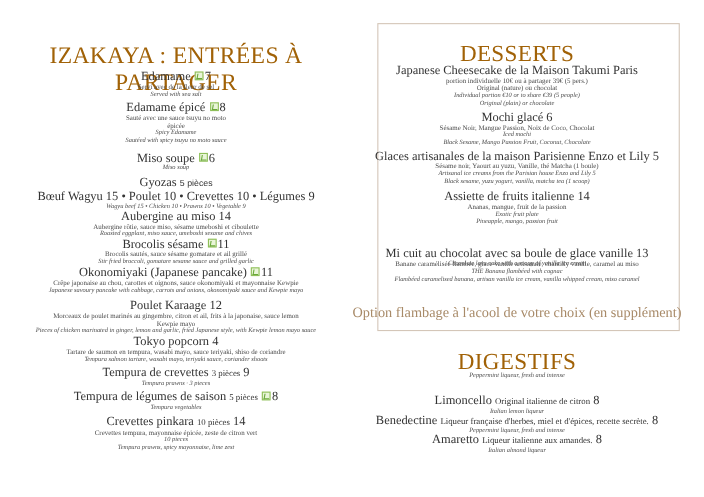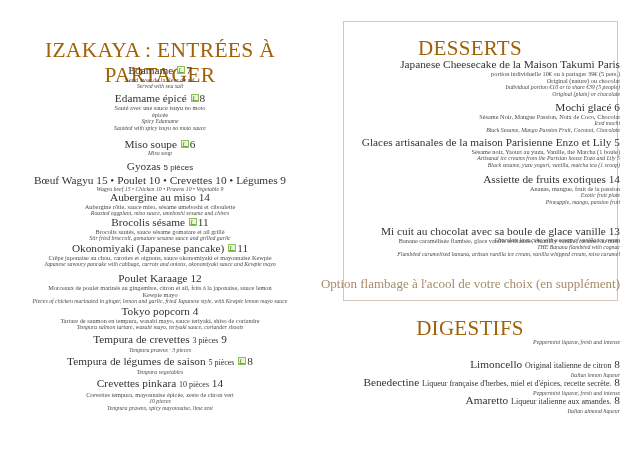--- a/index.html
+++ b/index.html
@@ -4,21 +4,21 @@
 <style>
   * { margin: 0; padding: 0; box-sizing: border-box; }
   html, body { width: 640px; height: 452px; background: #ffffff; overflow: hidden; }
   body { font-family: "DejaVu Serif", "Liberation Serif", serif; color: #3a3a3a; position: relative; }
   .page { position: absolute; top: 0; }
   .left { left: 0; width: 320px; }
   .right { left: 320px; width: 320px; }
   .heading-gold { color: #a16207; font-family: "Liberation Serif", serif; letter-spacing: 0.3px; font-weight: normal; }
   .left-title { position: absolute; top: 38px; left: 0; width: 320px; text-align: center; font-size: 21.5px; }
   .item { position: absolute; left: 0; width: 320px; text-align: center; }
-  .right .item { width: 300px; left: 0; text-align: right; }
+  .right .item { width: 300px; left: 0; }
   .name { font-family: "Liberation Serif", serif; font-size: 11.3px; color: #333; line-height: 12px; white-space: nowrap; }
   .name .small { font-size: 8px; }
   .name .sans { font-family: "Liberation Sans", sans-serif; font-size: 8px; }
   .fr { font-family: "Liberation Serif", serif; font-size: 6.3px; color: #4a4a4a; line-height: 7px; }
   .en { font-family: "Liberation Serif", serif; font-style: italic; font-size: 5.8px; color: #4a4a4a; line-height: 6.5px; }
   .vegan { display: inline-block; width: 8px; height: 8px; border: 1px solid #8fbf5a; background: #e9f5d8; position: relative; vertical-align: 0px; margin: 0 1px; }
   .vegan::before { content: ""; position: absolute; left: 1px; top: 1px; width: 4px; height: 4px; border-left: 1.2px solid #6aa83a; border-bottom: 1.2px solid #6aa83a; transform: skewX(-10deg); }
   .dessert-box { position: absolute; left: 23px; top: 21px; width: 275px; height: 280px; border: 1.5px solid #d4c6b8; }
   .desserts-title { position: absolute; top: 36px; left: 0; width: 300px; text-align: center; font-size: 21px; }
   .digestifs-title { position: absolute; top: 316px; left: 0; width: 300px; text-align: center; font-size: 21px; }
@@ -124,21 +124,21 @@
   </div>
 
   <div class="item" style="top:136px;">
     <div class="name"><span>Glaces artisanales de la maison Parisienne Enzo et Lily</span> <span>5</span></div>
     <div class="fr">Sésame noir, Yaourt au yuzu, Vanille, thé Matcha (1 boule)</div>
     <div class="en">Artisanal ice creams from the Parisian house Enzo and Lily 5</div>
     <div class="en">Black sesame, yuzu yogurt, vanilla, matcha tea (1 scoop)</div>
   </div>
 
   <div class="item" style="top:173px;">
-    <div class="name"><span>Assiette de fruits exotiques</span> <span>14</span></div>
+    <div class="name"><span>Assiette de fruits italienne</span> <span>14</span></div>
     <div class="fr">Ananas, mangue, fruit de la passion</div>
     <div class="en">Exotic fruit plate</div>
     <div class="en">Pineapple, mango, passion fruit</div>
   </div>
 
   <div class="item" style="top:225px;">
     <div class="name"><span>Mi cuit au chocolat avec sa boule de glace vanille</span> <span>13</span></div>
     <div class="en">Chocolate lava cake with a scoop of vanilla ice cream</div>
   </div>
 

